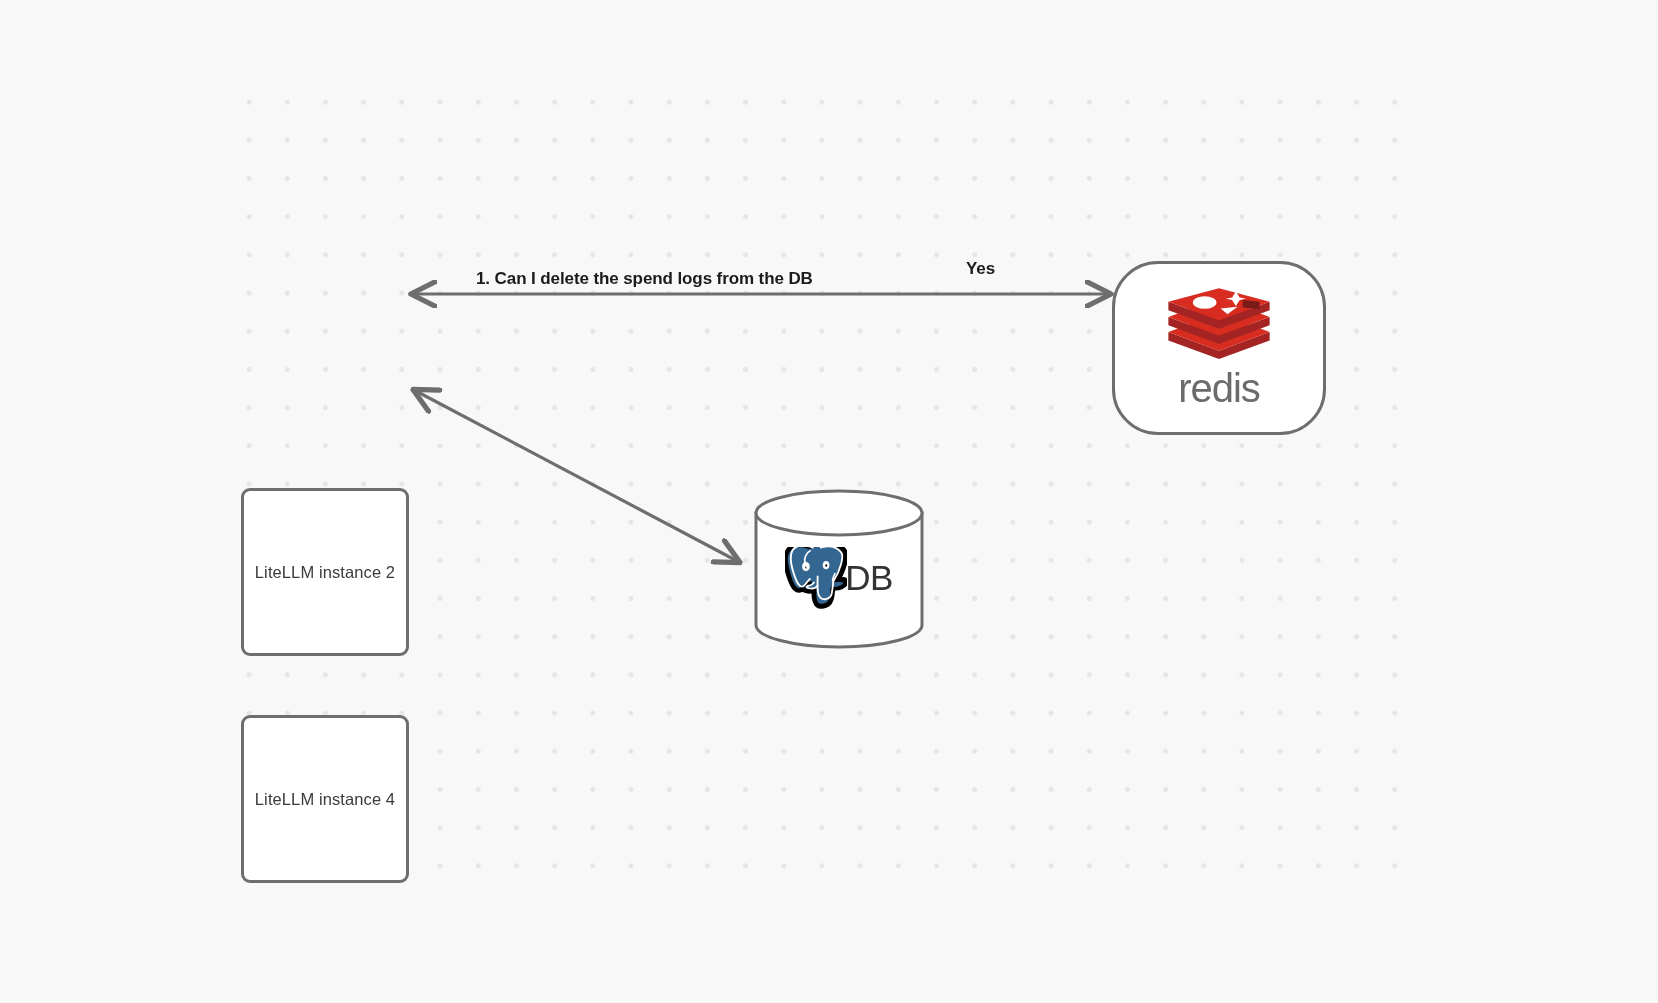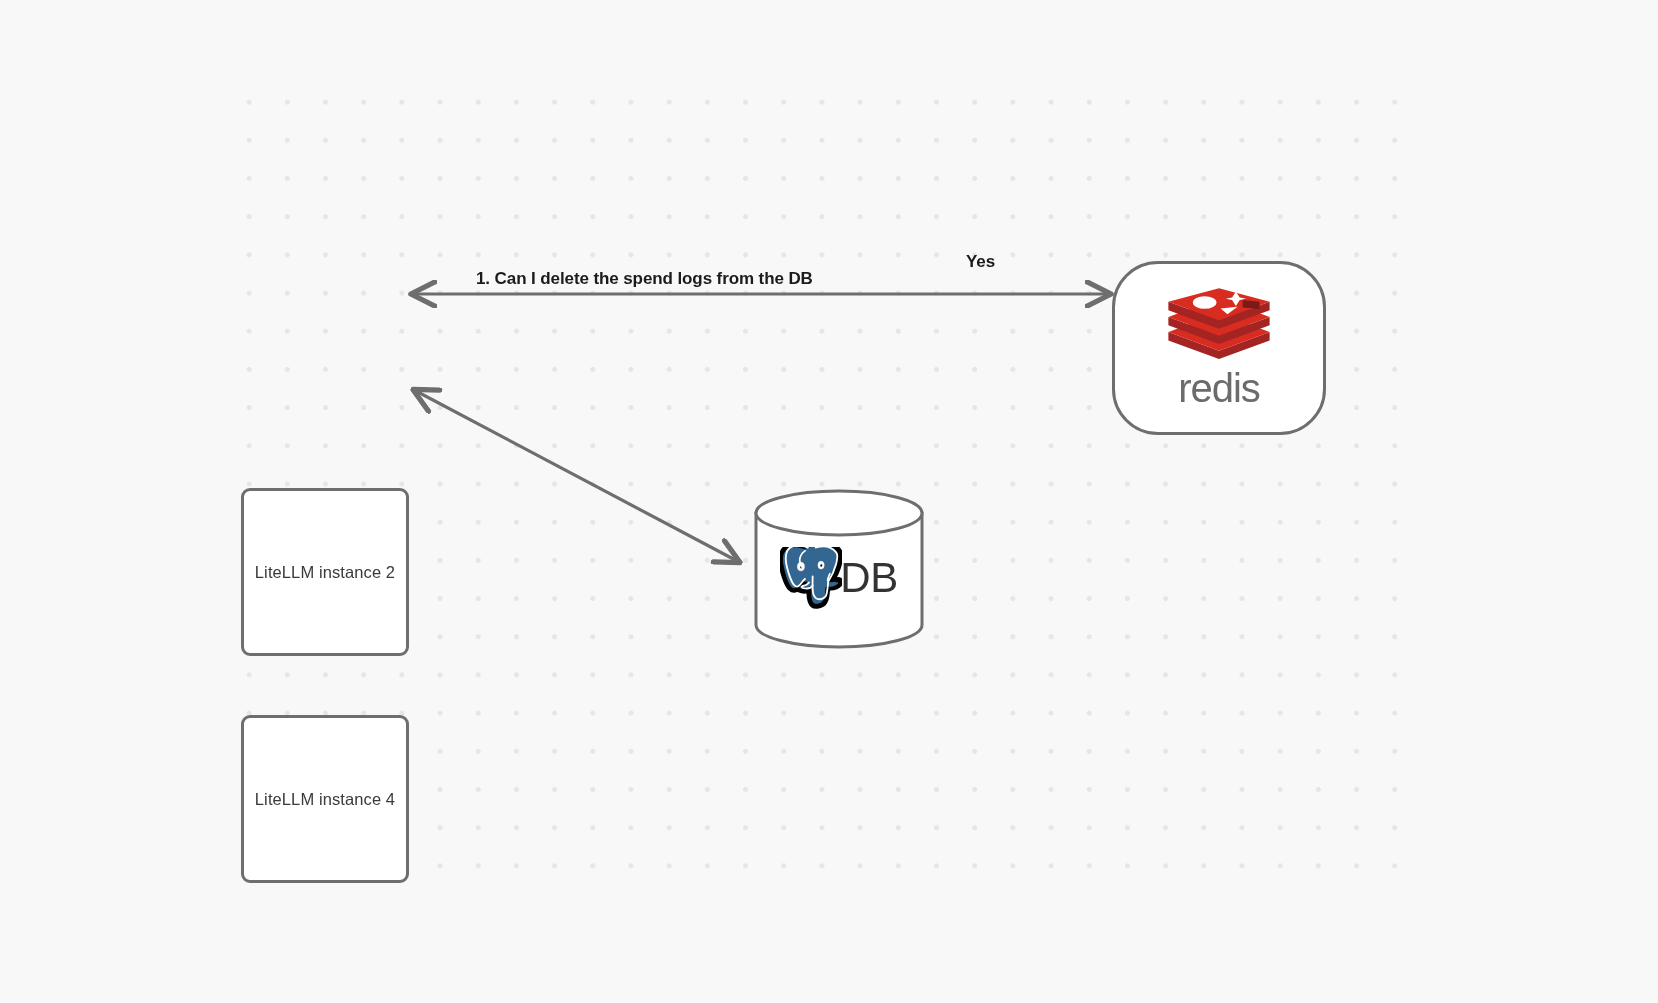--- a/index.html
+++ b/index.html
@@ -88,39 +88,39 @@
     left: 0; top: 0;
     width: 172px; height: 160px;
     display: flex;
     align-items: center;
     justify-content: center;
     gap: 0px;
     padding-top: 18px;
     box-sizing: border-box;
   }
   .pg-db-text {
-    font-size: 42px;
+    font-size: 35px;
     color: #333333;
     font-family: "Liberation Sans", sans-serif;
     letter-spacing: -0.5px;
     margin-left: -2px;
   }
 
   .edge-label {
     position: absolute;
     font-family: "Liberation Sans", sans-serif;
     font-weight: bold;
     font-size: 17px;
     color: #1b1b1b;
     white-space: nowrap;
     letter-spacing: -0.1px;
     background: transparent;
   }
   #label-1 { left: 476px; top: 269px; }
-  #label-yes { left: 966px; top: 252px; }
+  #label-yes { left: 966px; top: 259px; }
   #label-2 { left: 552px; top: 435px; }
 </style>
 </head>
 <body>
 
 <div id="canvas">
 
   <div id="dotgrid"></div>
 
   <svg id="edges" viewBox="0 0 1658 1003" xmlns="http://www.w3.org/2000/svg">

